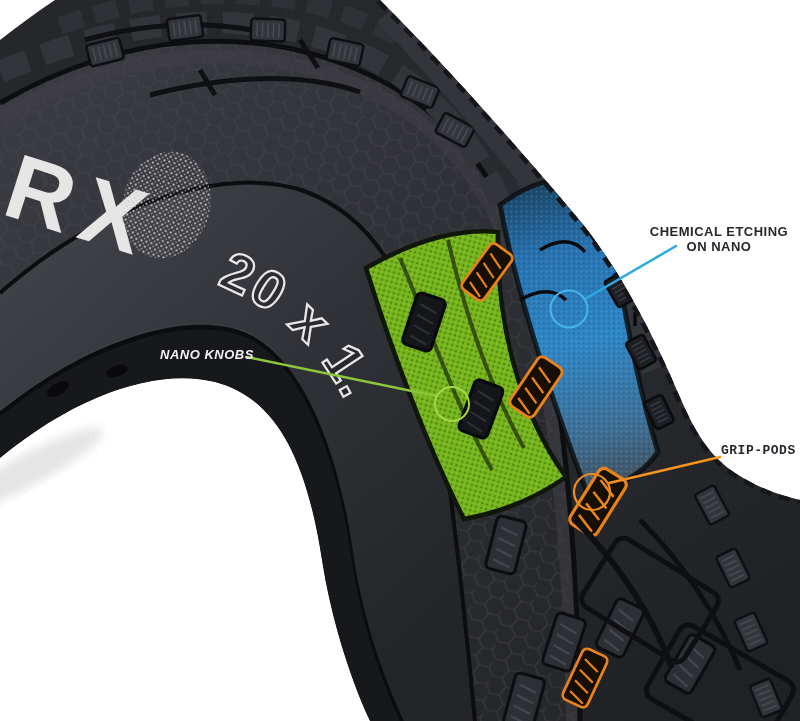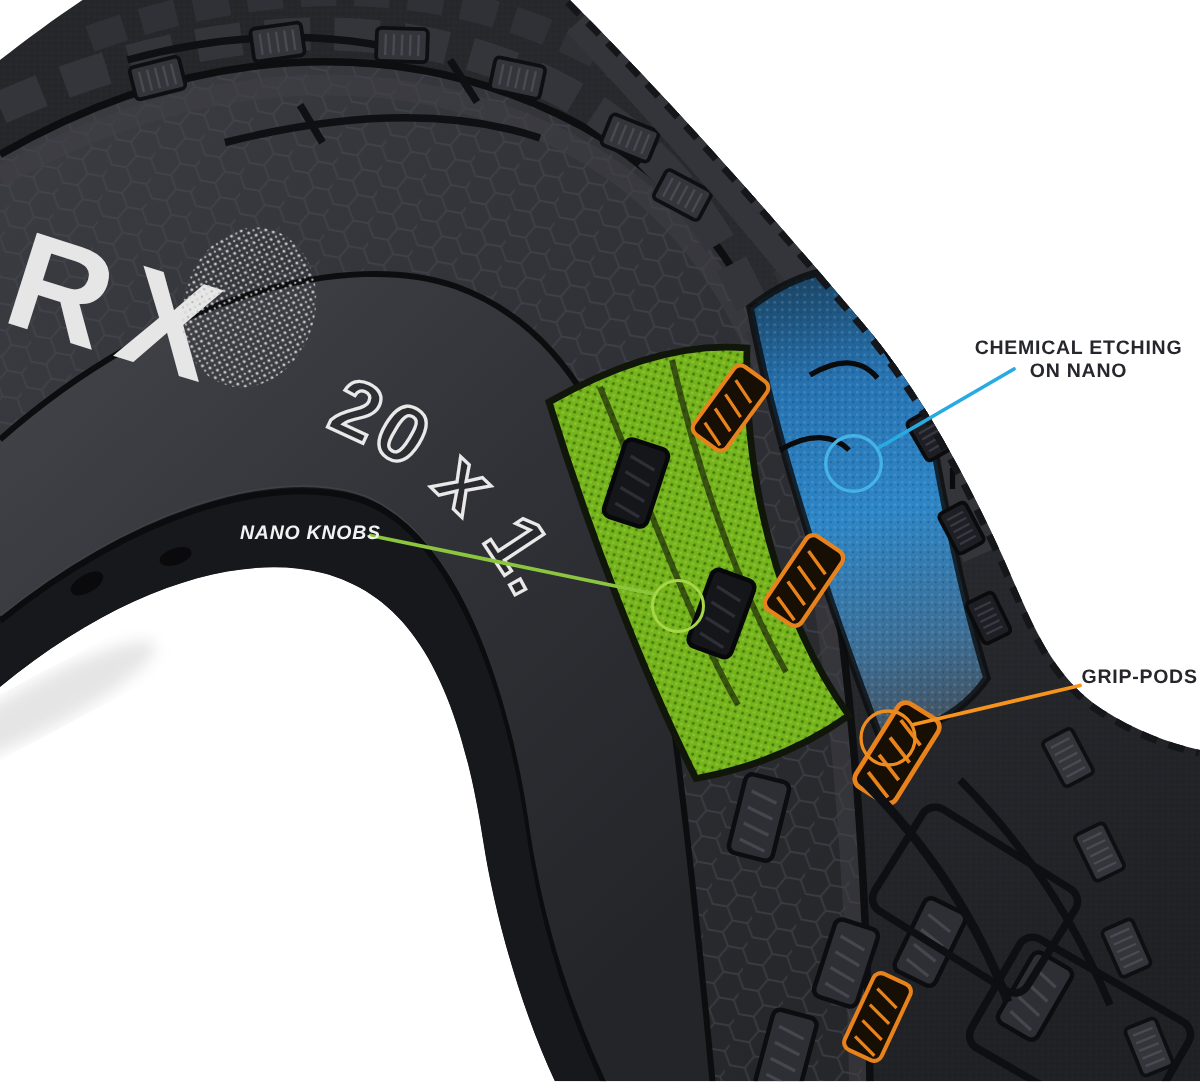--- a/index.html
+++ b/index.html
@@ -5,21 +5,21 @@
   html,body{margin:0;padding:0;background:#ffffff;}
   .stage{position:relative;width:800px;height:721px;background:#ffffff;overflow:hidden;
          font-family:"Liberation Sans",sans-serif;}
   .stage svg{position:absolute;left:0;top:0;}
   .callout{position:absolute;font-size:13px;font-weight:700;letter-spacing:.5px;line-height:15px;}
   .callout span{display:block;white-space:nowrap;}
   .callout-dark{color:#26272c;}
   .callout-light{color:#f2f2f2;}
   #label-etching{right:0;top:224px;width:162px;text-align:center;}
   #label-nano{left:160px;top:347px;font-style:italic;}
-  #label-grip{left:721px;top:443px;}
+  #label-grip{left:721px;top:443px;font-family:Liberation Mono, monospace;}
 </style>
 </head>
 <body>
 
 <div class="stage">
 
 <svg width="800" height="721" viewBox="0 0 800 721">
   <defs>
     <clipPath id="tireClip">
       <path d="M 55,0 L 380,0 C 450,70 520,150 575,215 C 615,262 645,320 668,370 C 688,415 700,450 735,473 C 757,487 778,495 800,500 L 800,721 L 370,721 C 348,674 330,612 322,560 C 305,450 272,397 215,382 C 160,368 80,392 0,458 L 0,40 C 18,26 37,12 55,0 Z"></path>

